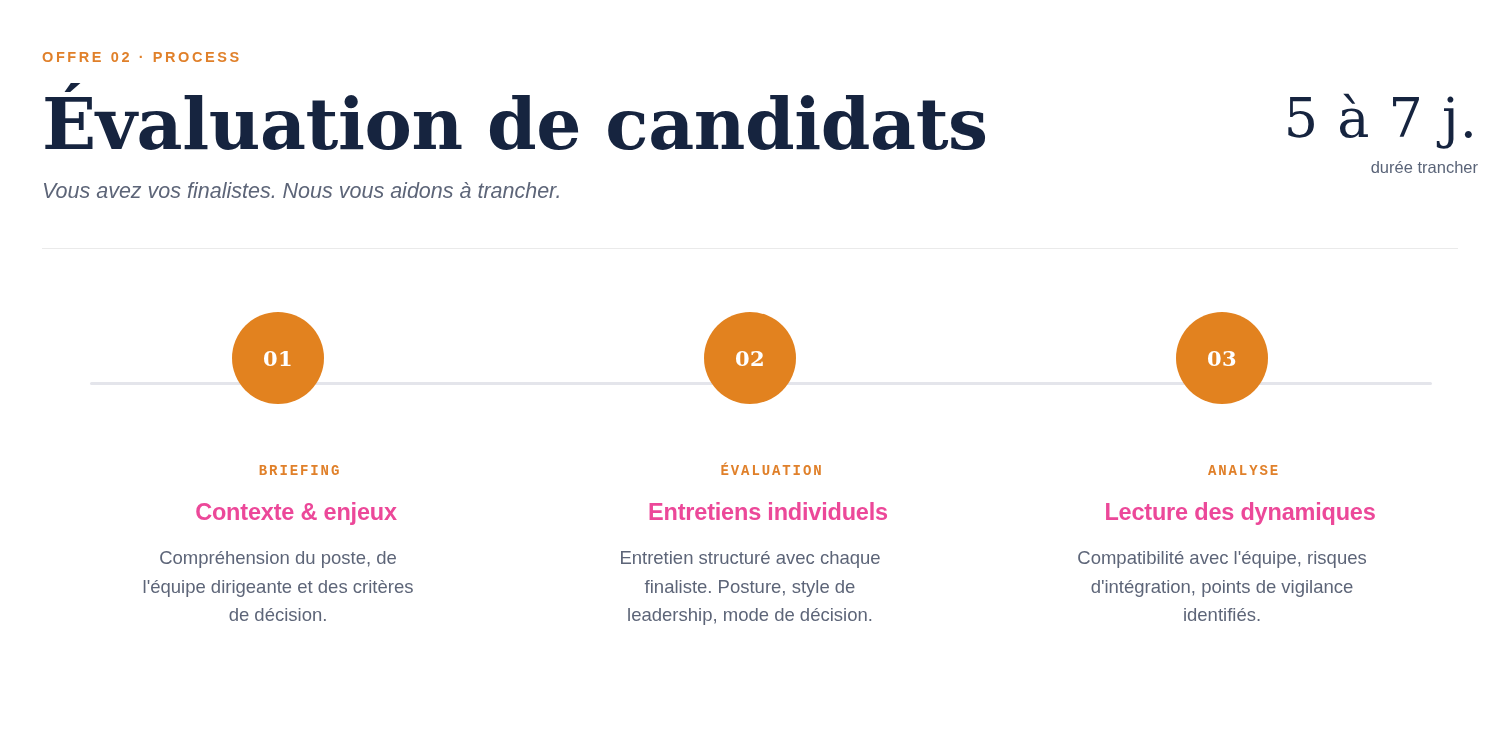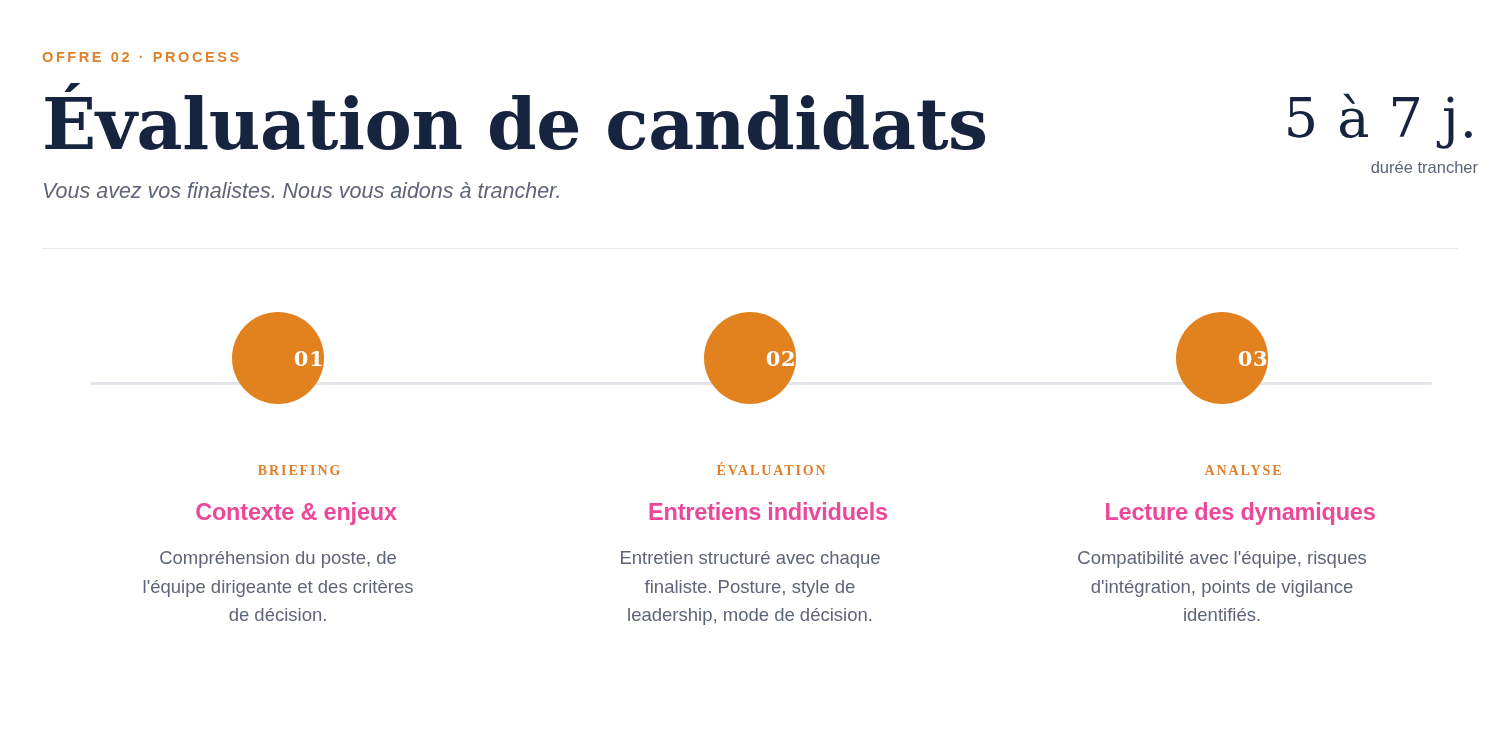--- a/index.html
+++ b/index.html
@@ -155,21 +155,21 @@
   }
 
   .badge {
     position: relative;
     width: 92px;
     height: 92px;
     border-radius: 50%;
     background: #e2821f;
     display: flex;
     align-items: center;
-    justify-content: flex-end;
+    justify-content: center;
     z-index: 2;
   }
 
   .badge-wrap.is-active::before {
     content: "";
     position: absolute;
     left: 50%;
     top: 50%;
     width: 108px;
     height: 108px;
@@ -183,21 +183,21 @@
   .badge-num {
     font-family: "DejaVu Serif", "Liberation Serif", serif;
     font-size: 21px;
     font-weight: 700;
     color: #ffffff;
     letter-spacing: 0.5px;
     line-height: 1;
   }
 
   .step-kicker {
-    font-family: Liberation Serif, serif;
+    font-family: Liberation Mono, monospace;
     font-size: 14px;
     font-weight: 700;
     letter-spacing: 1.9px;
     color: #e0802a;
     text-transform: uppercase;
     line-height: 1;
     padding-top: 48px;
     margin-left: 44px;
   }
 

